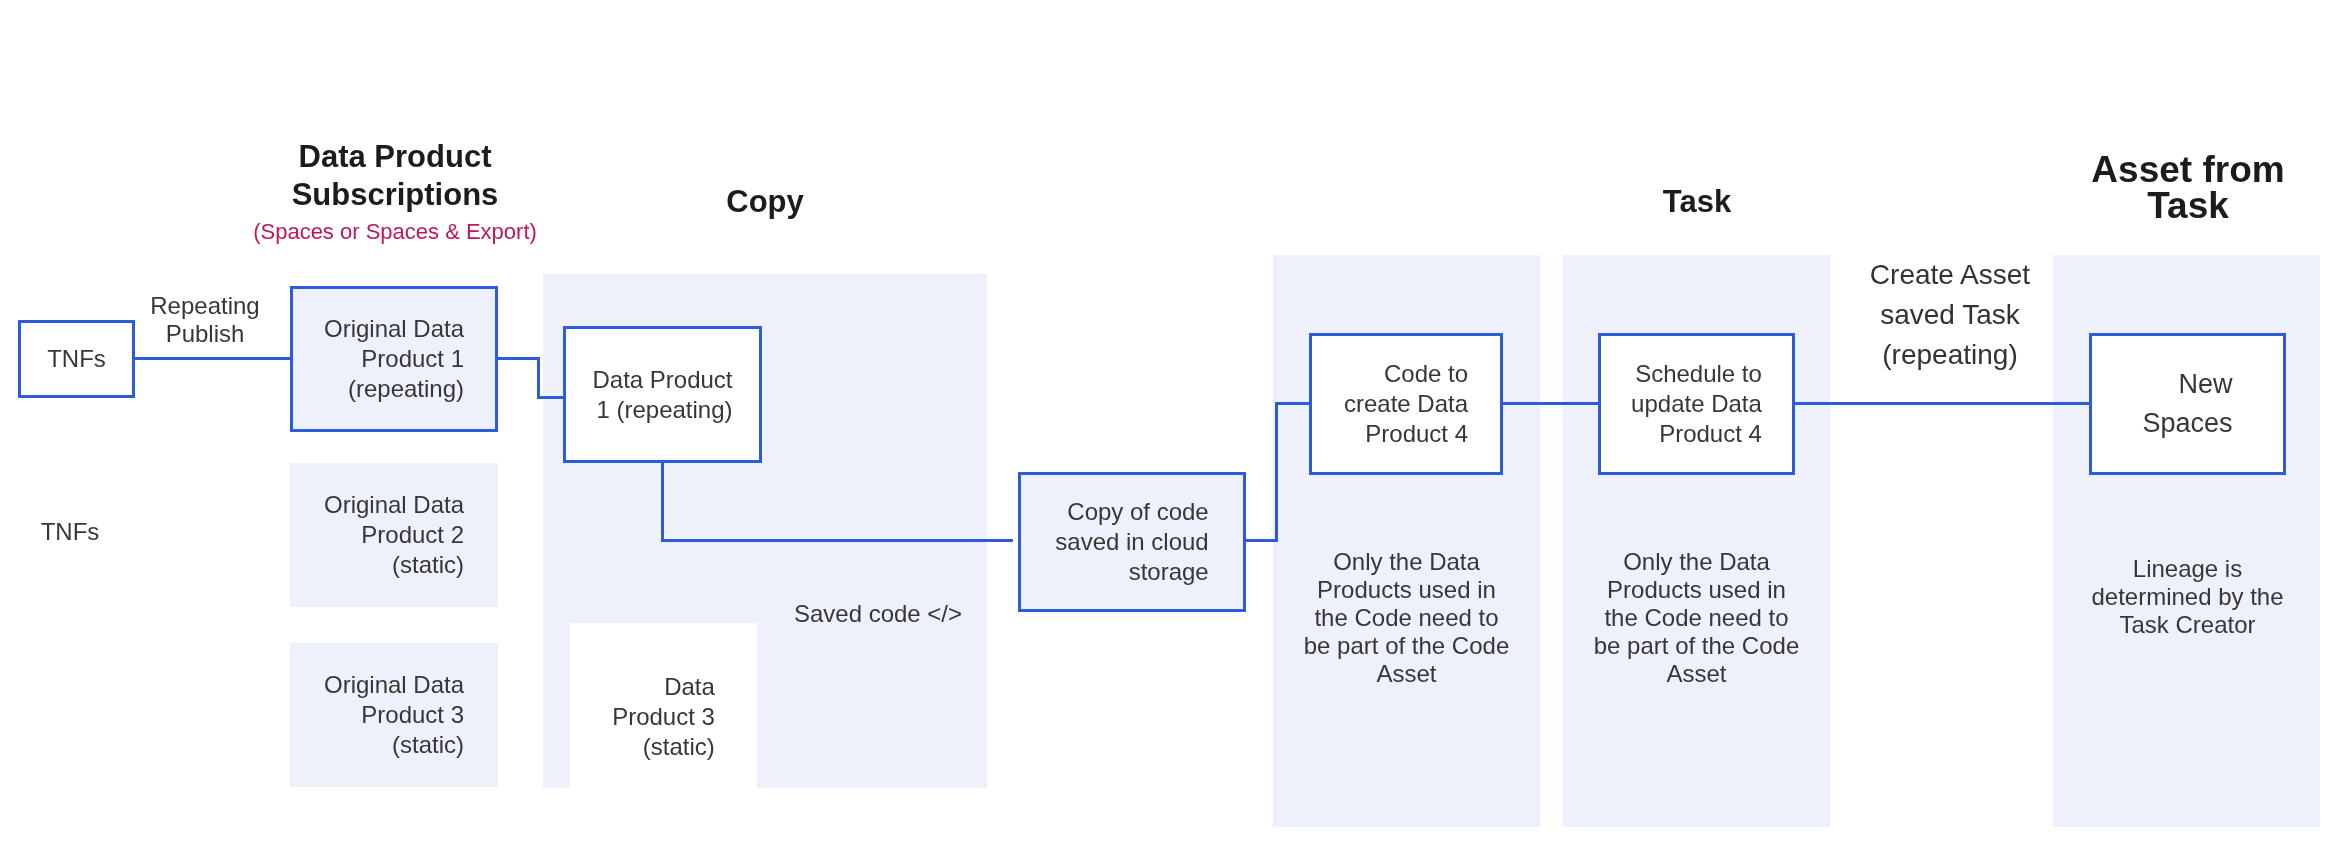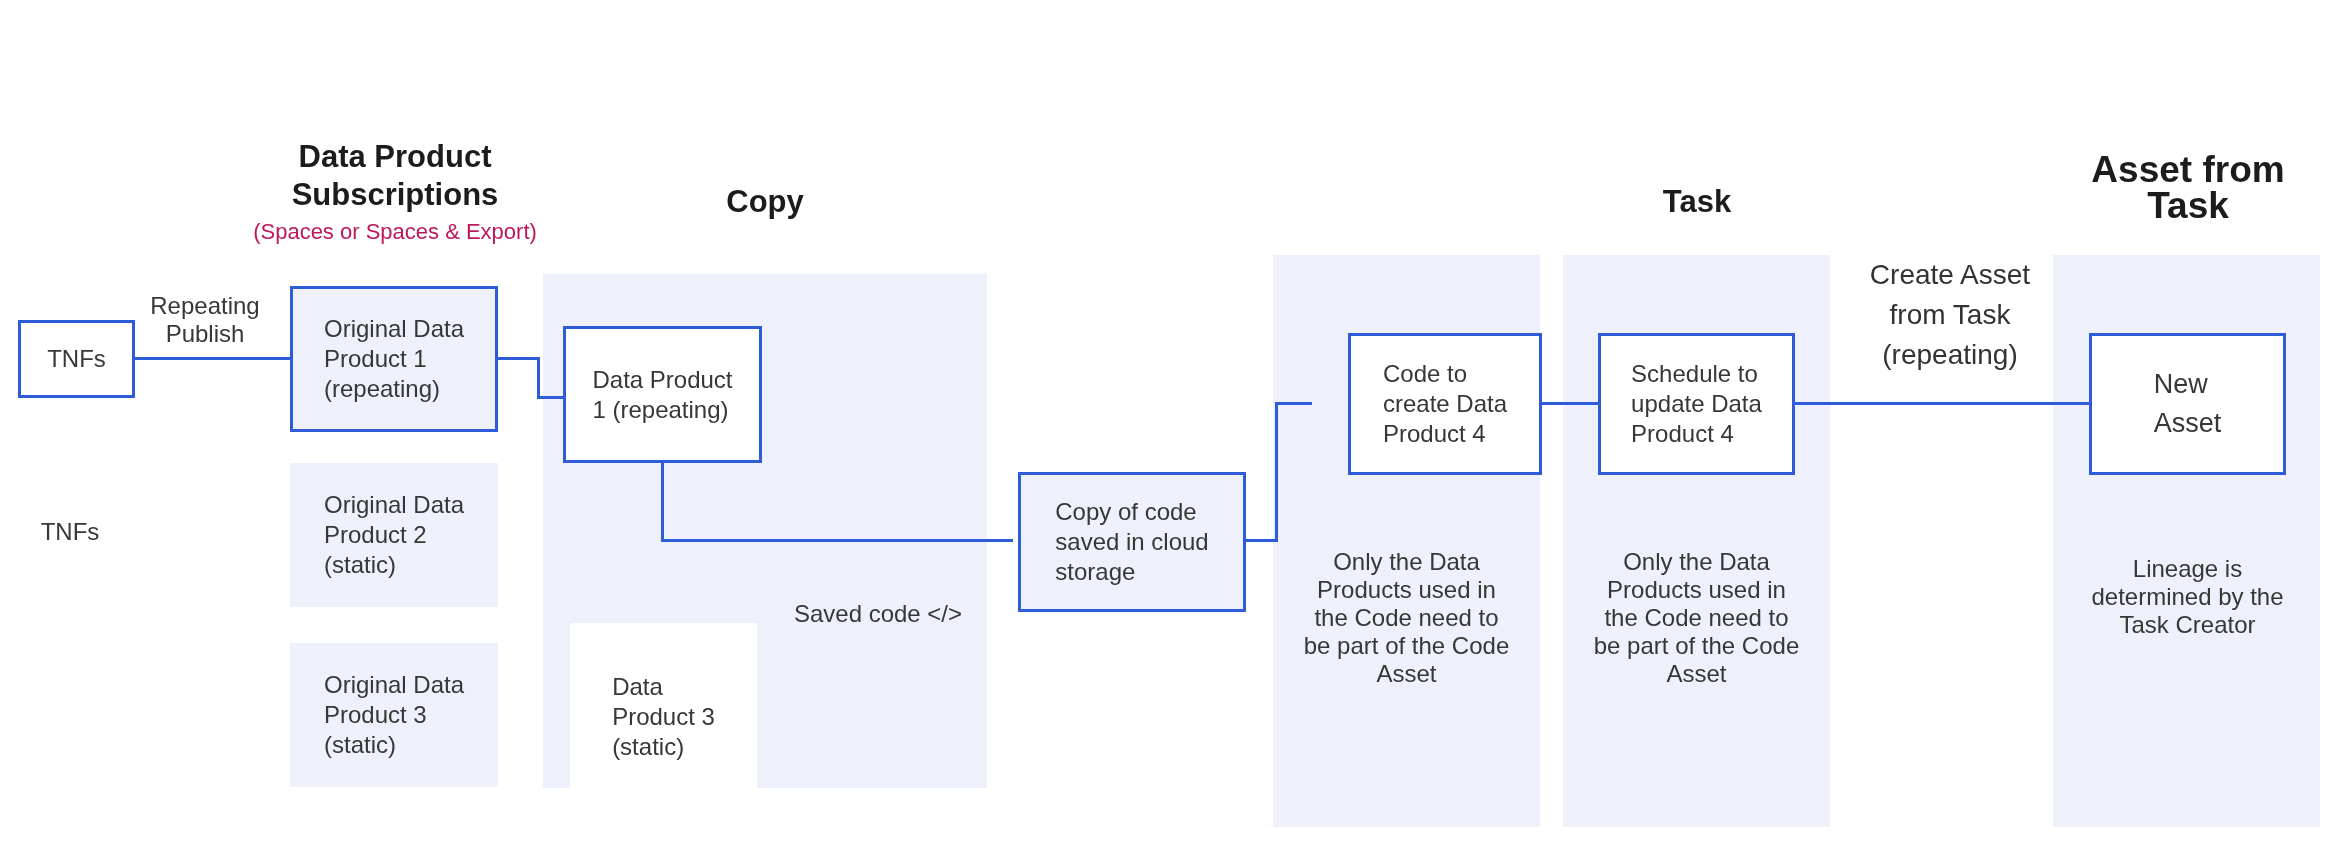--- a/index.html
+++ b/index.html
@@ -17,21 +17,21 @@
 
   
   .hdr{font-weight:bold;color:var(--heading);font-size:31px;line-height:38px;text-align:center;}
   .hdr-sub{font-weight:normal;color:#be185d;font-size:22px;line-height:26px;margin-top:5px;}
   .hdr-big{font-size:37px;line-height:36px;}
 
   
   .panel{background:var(--panel);}
 
   
-  .node{display:flex;align-items:center;justify-content:center;text-align:left;
+  .node{display:flex;align-items:center;justify-content:center;text-align:right;
         font-size:24px;line-height:30px;}
   .bordered{border:3px solid var(--accent);}
   .whitebg{background:#ffffff;}
 
   
   .note{font-size:24px;line-height:28px;text-align:center;}
   .big-label{font-size:28px;line-height:40px;color:#333333;}
 
   
   .conn{background:var(--accent);}
@@ -97,41 +97,41 @@
   <div class="abs note z2" style="left:770px;top:600px;width:216px;">Saved code &lt;/&gt;</div>
 
   <div class="abs node whitebg prewrap z2" style="left:570px;top:623px;width:187px;height:188px;">Data
 Product 3
 (static)</div>
 
   <div class="abs node bordered panel prewrap z2" style="left:1010px;top:472px;width:228px;height:140px;margin-left:8px;">Copy of code
 saved in cloud
 storage</div>
 
-  <div class="abs node bordered whitebg prewrap z2" style="left:1348px;top:333px;width:194px;height:142px;">Code to
+  <div class="abs node bordered whitebg prewrap z2" style="left:1309px;top:333px;width:194px;height:142px;">Code to
 create Data
 Product 4</div>
   <div class="abs note prewrap z2" style="left:1283px;top:548px;width:247px;">Only the Data
 Products used in
 the Code need to
 be part of the Code
 Asset</div>
 
   <div class="abs node bordered whitebg prewrap z2" style="left:1598px;top:333px;width:197px;height:142px;">Schedule to
 update Data
 Product 4</div>
   <div class="abs note prewrap z2" style="left:1573px;top:548px;width:247px;">Only the Data
 Products used in
 the Code need to
 be part of the Code
 Asset</div>
 
   <div class="abs note big-label prewrap z2" style="left:1840px;top:255px;width:220px;">Create Asset
-from Task
+saved Task
 (repeating)</div>
 
   <div class="abs node bordered whitebg prewrap z2" style="left:2089px;top:333px;width:197px;height:142px;font-size:27px;line-height:39px;">New
-Asset</div>
+Spaces</div>
   <div class="abs note prewrap z2" style="left:2063px;top:555px;width:249px;">Lineage is
 determined by the
 Task Creator</div>
 
 </div>
 
 </body></html>

